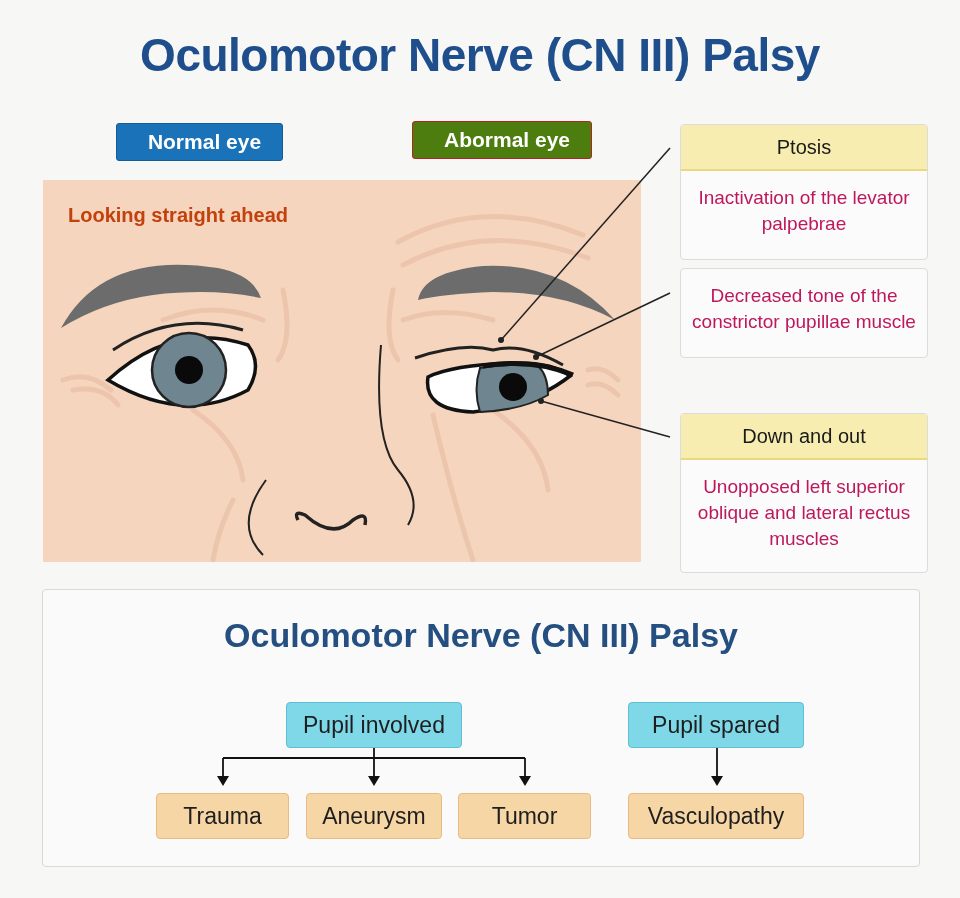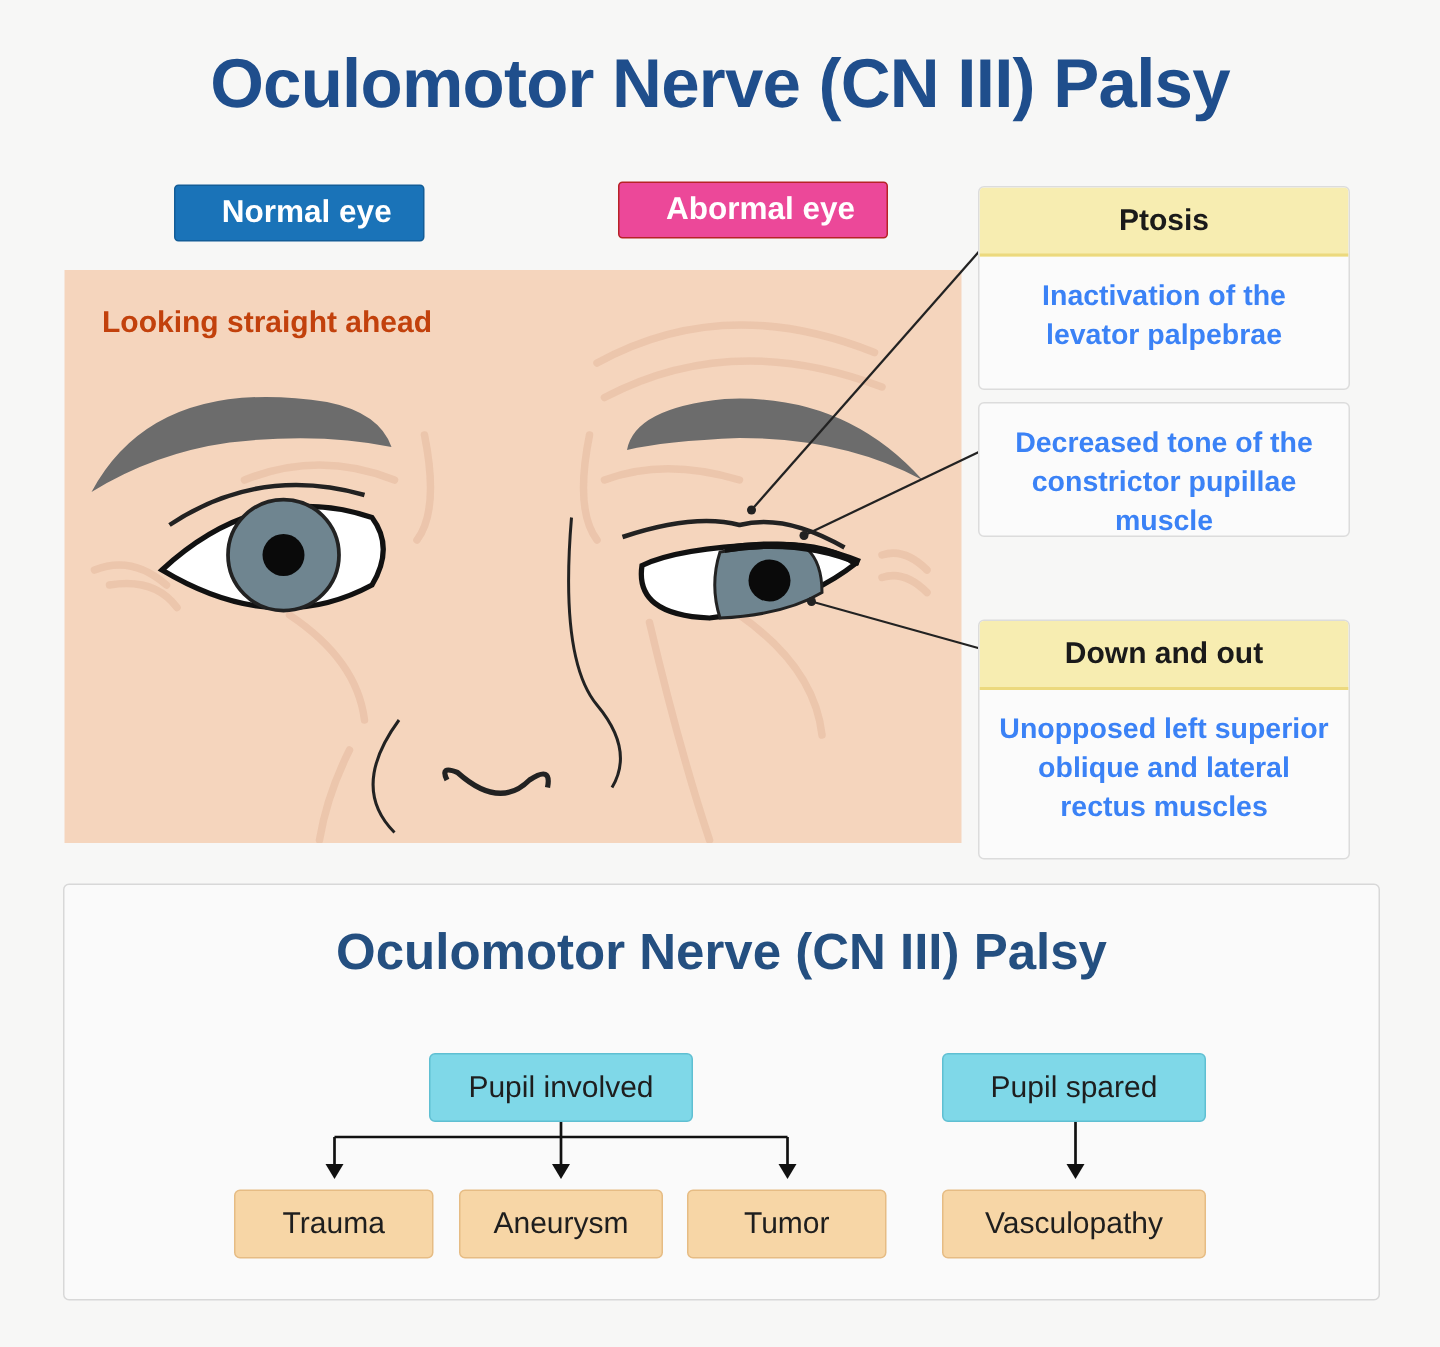--- a/index.html
+++ b/index.html
@@ -1,30 +1,30 @@
 <!DOCTYPE html>
 <html><head>
 <meta charset="utf-8">
 <style>
   html,body{margin:0;padding:0;}
   body{width:960px;height:898px;background:#f7f7f6;position:relative;overflow:hidden;font-family:"Liberation Sans",sans-serif;}
   .main-title{position:absolute;left:0;top:28px;width:960px;text-align:center;font-size:46px;font-weight:bold;color:#1f4e8c;letter-spacing:-0.5px;}
   .tag{position:absolute;height:36px;line-height:36px;color:#fff;font-weight:bold;font-size:21px;text-align:center;border-radius:3px;padding-left:10px;}
   .tag.normal{left:116px;top:123px;width:155px;background:#1a73b8;border:1px solid #135d97;}
-  .tag.abnormal{left:412px;top:121px;width:168px;background:#ec4899;border:1px solid #b72226;}
+  .tag.abnormal{left:412px;top:121px;width:168px;background:#4d7c0f;border:1px solid #b72226;}
   .face{position:absolute;left:43px;top:180px;width:598px;height:382px;background:#f5d5bd;}
   .face svg{position:absolute;left:0;top:0;}
   .face-label{position:absolute;left:25px;top:24px;font-size:20px;font-weight:bold;color:#c2410c;}
-  .callout{position:absolute;left:652px;width:246px;border:1px solid #dcdcdc;border-radius:4px;background:#fbfbfb;overflow:hidden;font-weight:bold;}
+  .callout{position:absolute;left:680px;width:246px;border:1px solid #dcdcdc;border-radius:4px;background:#fbfbfb;overflow:hidden;}
   .callout .head{background:#f7edb1;border-bottom:2px solid #ecd97e;height:44px;line-height:44px;text-align:center;font-size:20px;color:#1a1a1a;}
-  .callout .body{text-align:center;font-size:19px;line-height:26px;color:#3b82f6;padding:14px 8px 12px;}
+  .callout .body{text-align:center;font-size:19px;line-height:26px;color:#be185d;padding:14px 8px 12px;}
   .leaders{position:absolute;left:0;top:0;pointer-events:none;}
   .panel{position:absolute;left:42px;top:589px;width:876px;height:276px;background:#fafafa;border:1px solid #d8d8d8;border-radius:4px;}
   .panel-title{position:absolute;left:0;top:26px;width:100%;text-align:center;font-size:34px;font-weight:bold;color:#244f80;}
-  .node{position:absolute;border-radius:4px;text-align:center;font-size:20px;color:#1e1e1e;}
+  .node{position:absolute;border-radius:4px;text-align:center;font-size:23px;color:#1e1e1e;}
   .node.cause{background:#7fd8e8;border:1.5px solid #5fbfd2;height:44px;line-height:44px;}
   .node.effect{background:#f7d6a6;border:1.5px solid #e6bc84;height:44px;line-height:44px;}
   .panel svg{position:absolute;left:0;top:0;}
 </style>
 </head>
 <body>
 
 <div class="main-title">Oculomotor Nerve (CN III) Palsy</div>
 
 <div class="tag normal">Normal eye</div>

